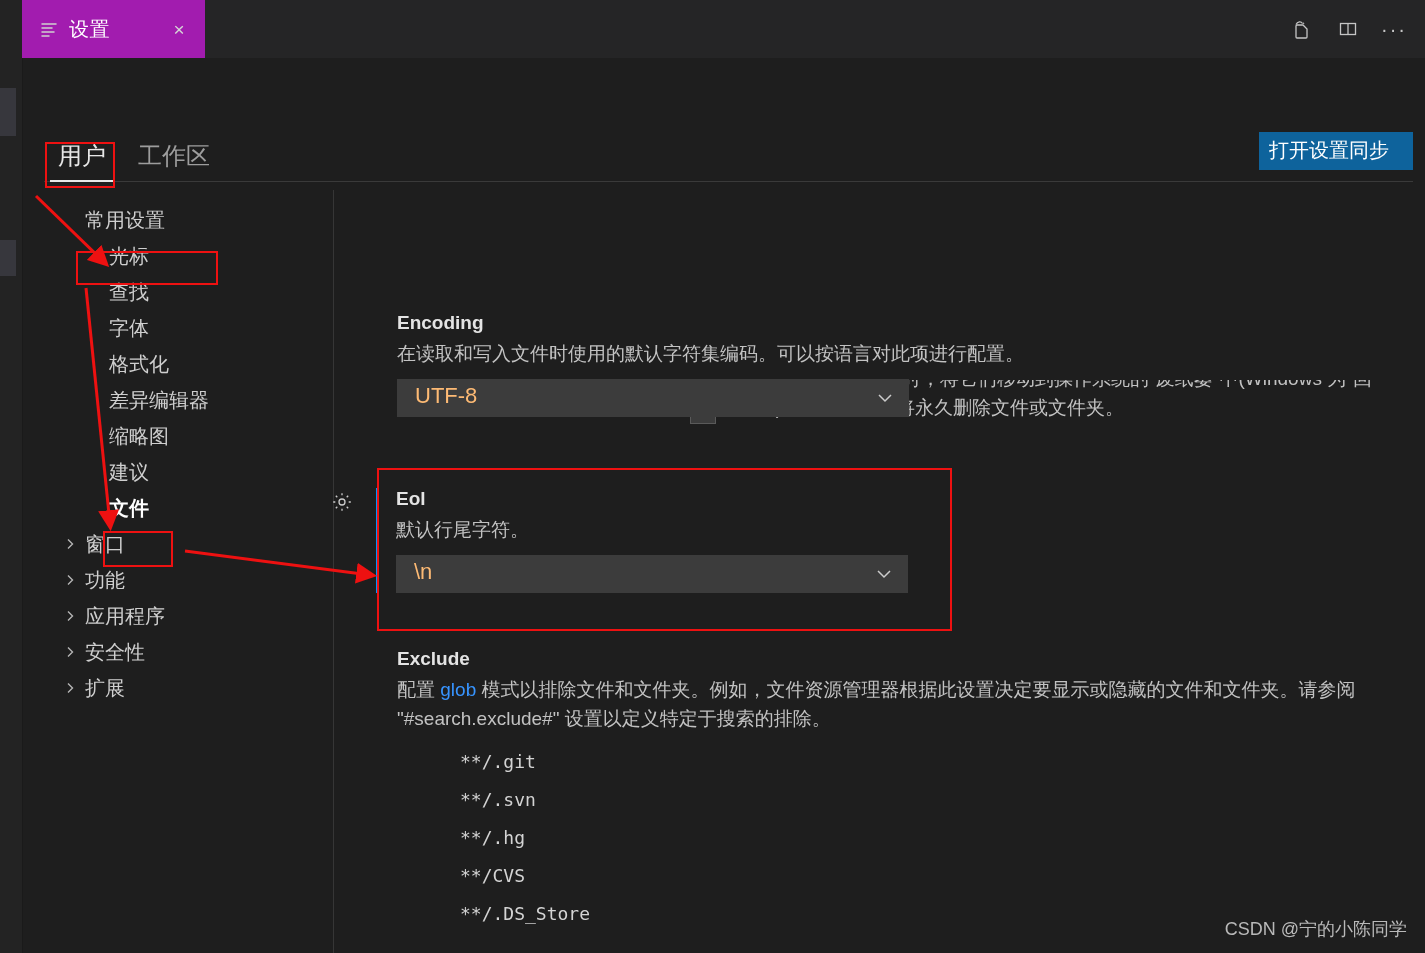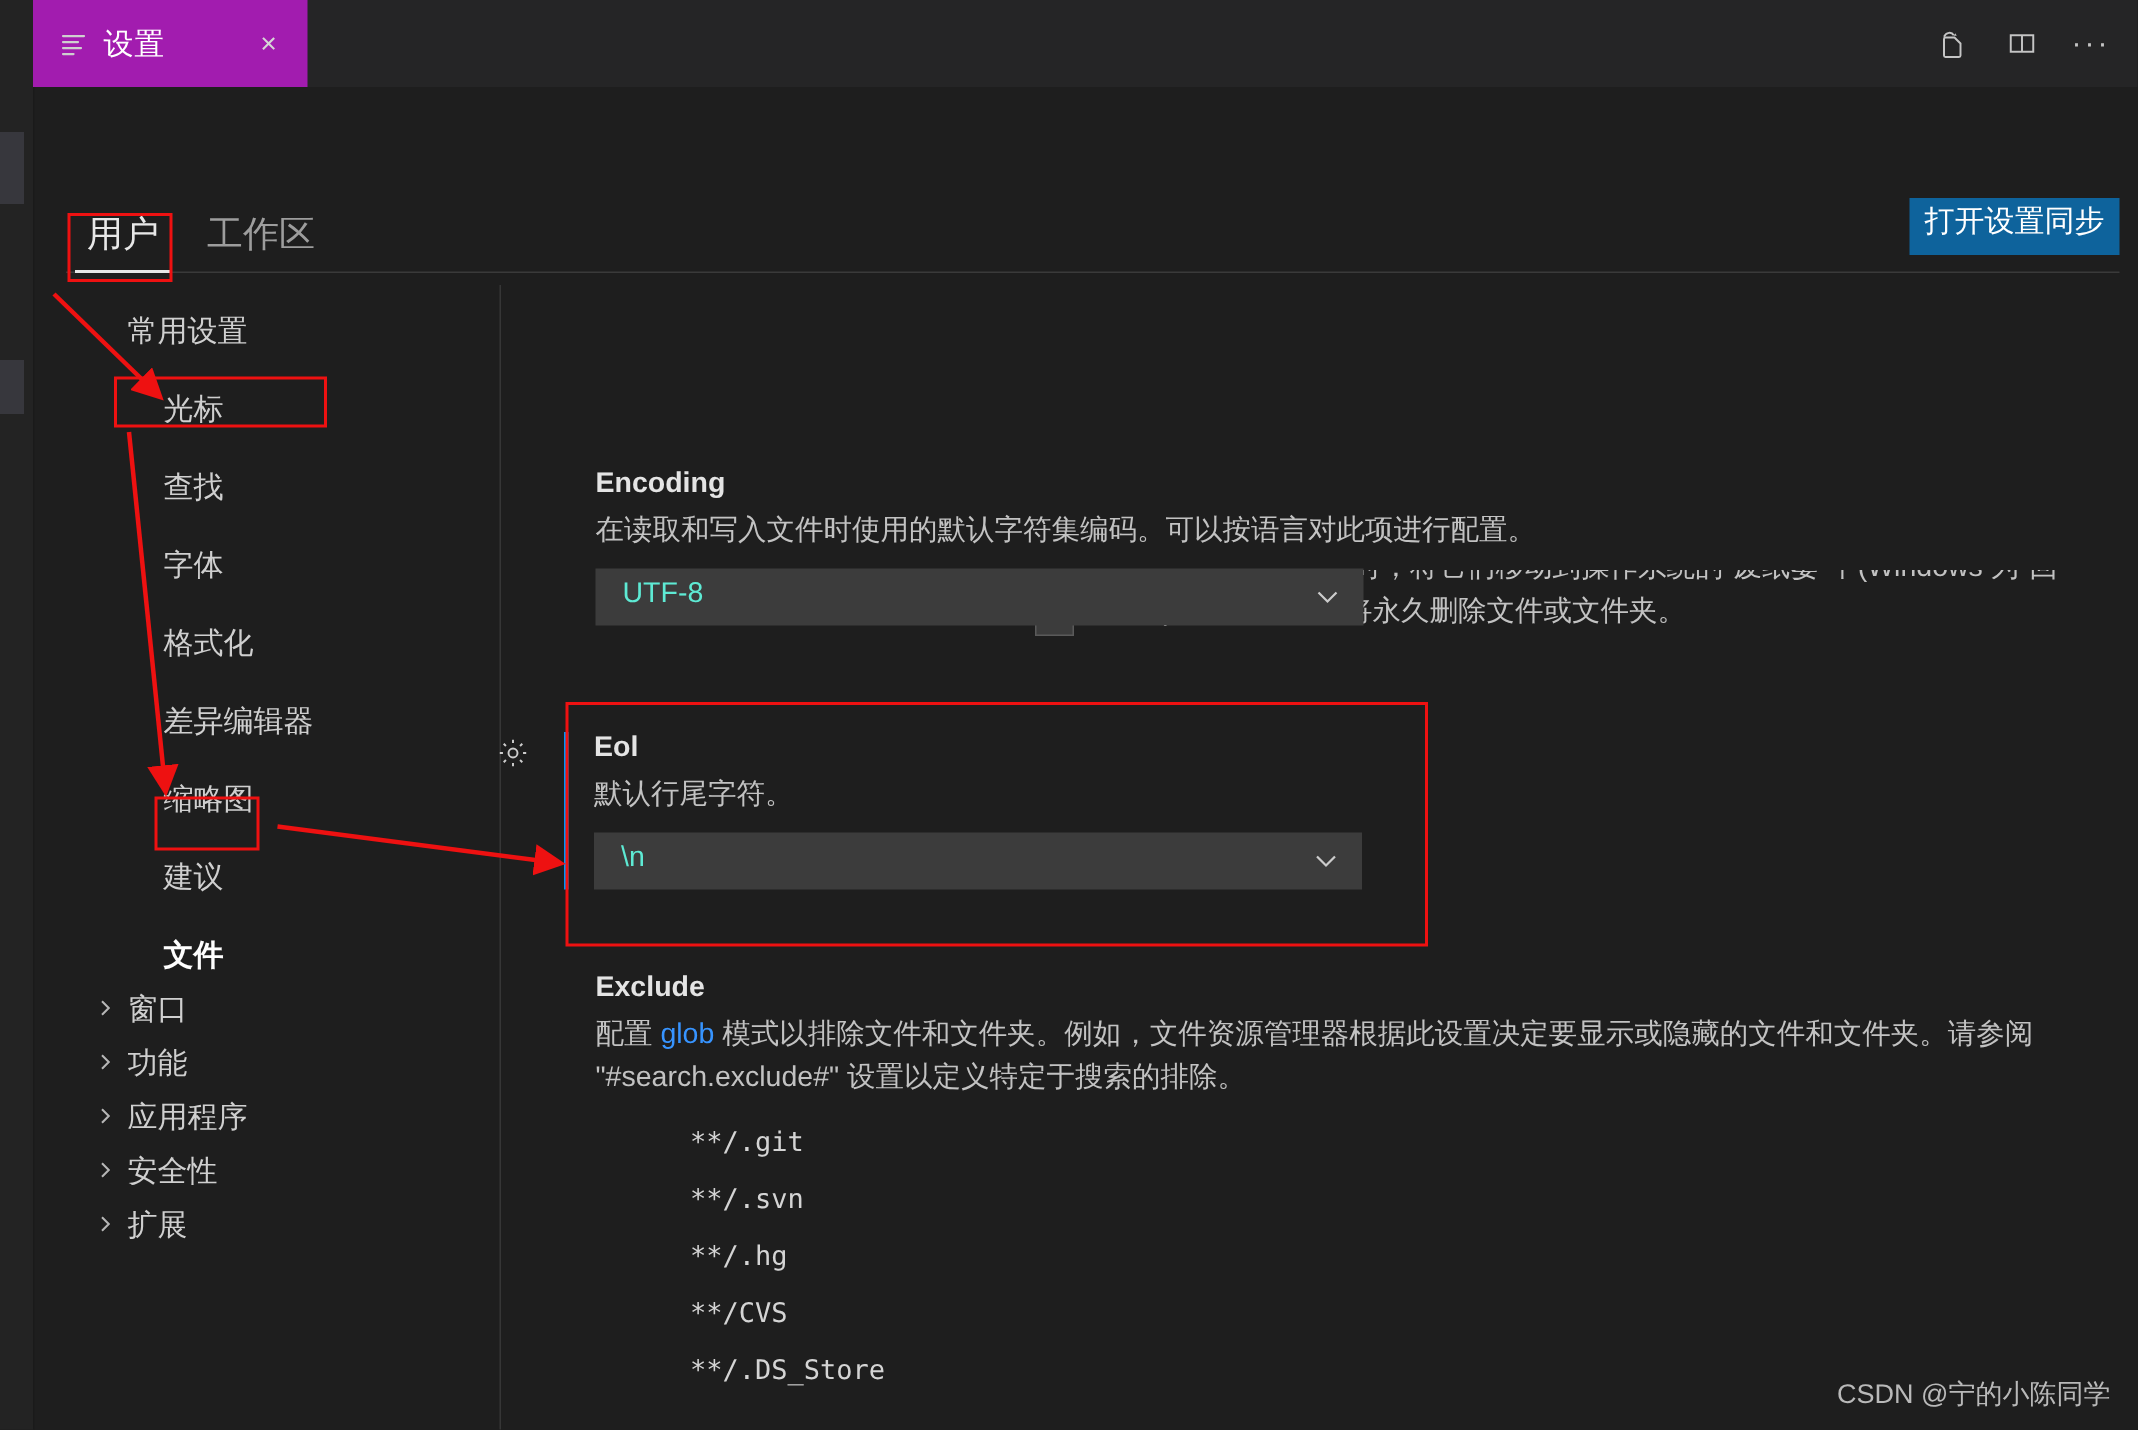--- a/index.html
+++ b/index.html
@@ -38,40 +38,40 @@
   .search-actions .sact{width:26px;height:26px;display:flex;align-items:center;justify-content:center;color:#c5c5c5;}
 
   
   .scopebar{position:absolute;left:44px;top:134px;right:12px;height:56px;}
   .scope-tabs{position:absolute;left:0;top:0;display:flex;align-items:flex-end;height:48px;gap:4px;}
   .scope-tab{position:relative;padding:4px 14px 10px 14px;font-size:24px;color:#9d9d9d;cursor:default;}
   .scope-tab.active{color:#e7e7e7;}
   .scope-tab.active::after{content:"";position:absolute;left:6px;right:6px;bottom:0;height:2px;background:#e7e7e7;}
   .scope-underline{position:absolute;left:0;right:0;top:47px;height:1px;background:#3a3a3a;}
   .sync-btn{position:absolute;right:0;top:-2px;background:#0e639c;color:#ffffff;font-size:20px;
-      padding:6px 10px 8px 10px;border:0;line-height:1.2;font-family:Liberation Mono, monospace;}
+      padding:6px 24px 8px 10px;border:0;line-height:1.2;font-family:Liberation Sans, sans-serif;}
 
   
   .toc{position:absolute;left:23px;top:202px;width:310px;bottom:0;overflow:hidden;}
   .toc-row{height:36px;display:flex;align-items:center;font-size:20px;color:#cfcfcf;padding-left:62px;position:relative;box-sizing:border-box;}
   .toc-row.lvl0{padding-left:62px;}
-  .toc-row.lvl1{padding-left:86px;margin-top:16px;}
+  .toc-row.lvl1{padding-left:86px;}
   .toc-row.selected{color:#ffffff;font-weight:bold;}
   .twisty{position:absolute;left:36px;top:0;height:36px;width:22px;display:flex;align-items:center;justify-content:center;color:#b5b5b5;}
   .twisty svg{display:block;}
   .toc-divider{position:absolute;left:333px;top:190px;bottom:0;width:1px;background:#363636;}
 
   
   .settings{position:absolute;left:334px;top:190px;right:0;bottom:0;overflow:hidden;background:#1e1e1e;}
   .setting{position:relative;padding:0 40px 0 63px;}
   .s-title{font-size:19px;font-weight:bold;color:#e4e4e4;margin:0 0 6px 0;}
   .s-desc{font-size:19px;color:#c2c2c2;line-height:1.5;margin:0 0 10px 0;}
   .s-desc .lnk{color:#3794ff;}
   .select{position:relative;width:512px;height:38px;background:#3c3c3c;display:flex;align-items:center;
-      padding:0 12px 4px 18px;box-sizing:border-box;font-size:19px;color:#5eead4;}
+      padding:0 12px 4px 18px;box-sizing:border-box;font-size:22px;color:#fdba74;}
   .select .chev{position:absolute;right:14px;top:9px;color:#cccccc;}
 
   
   .clipped{position:absolute;left:334px;top:190px;right:0;height:72px;overflow:hidden;}
   .clipped-inner{position:absolute;left:0;top:-16px;right:0;padding:0 40px 0 63px;}
   .cb{position:absolute;left:22px;top:18px;width:26px;height:26px;background:#3c3c3c;border:1px solid #5a5a5a;
       box-sizing:border-box;display:flex;align-items:center;justify-content:center;color:#e7e7e7;font-size:17px;}
   .clip-text{font-size:19px;color:#c2c2c2;line-height:1.55;}
   
   .eol{position:absolute;left:356px;top:472px;width:580px;padding:16px 0 18px 0;background:#1e1e1e;}

